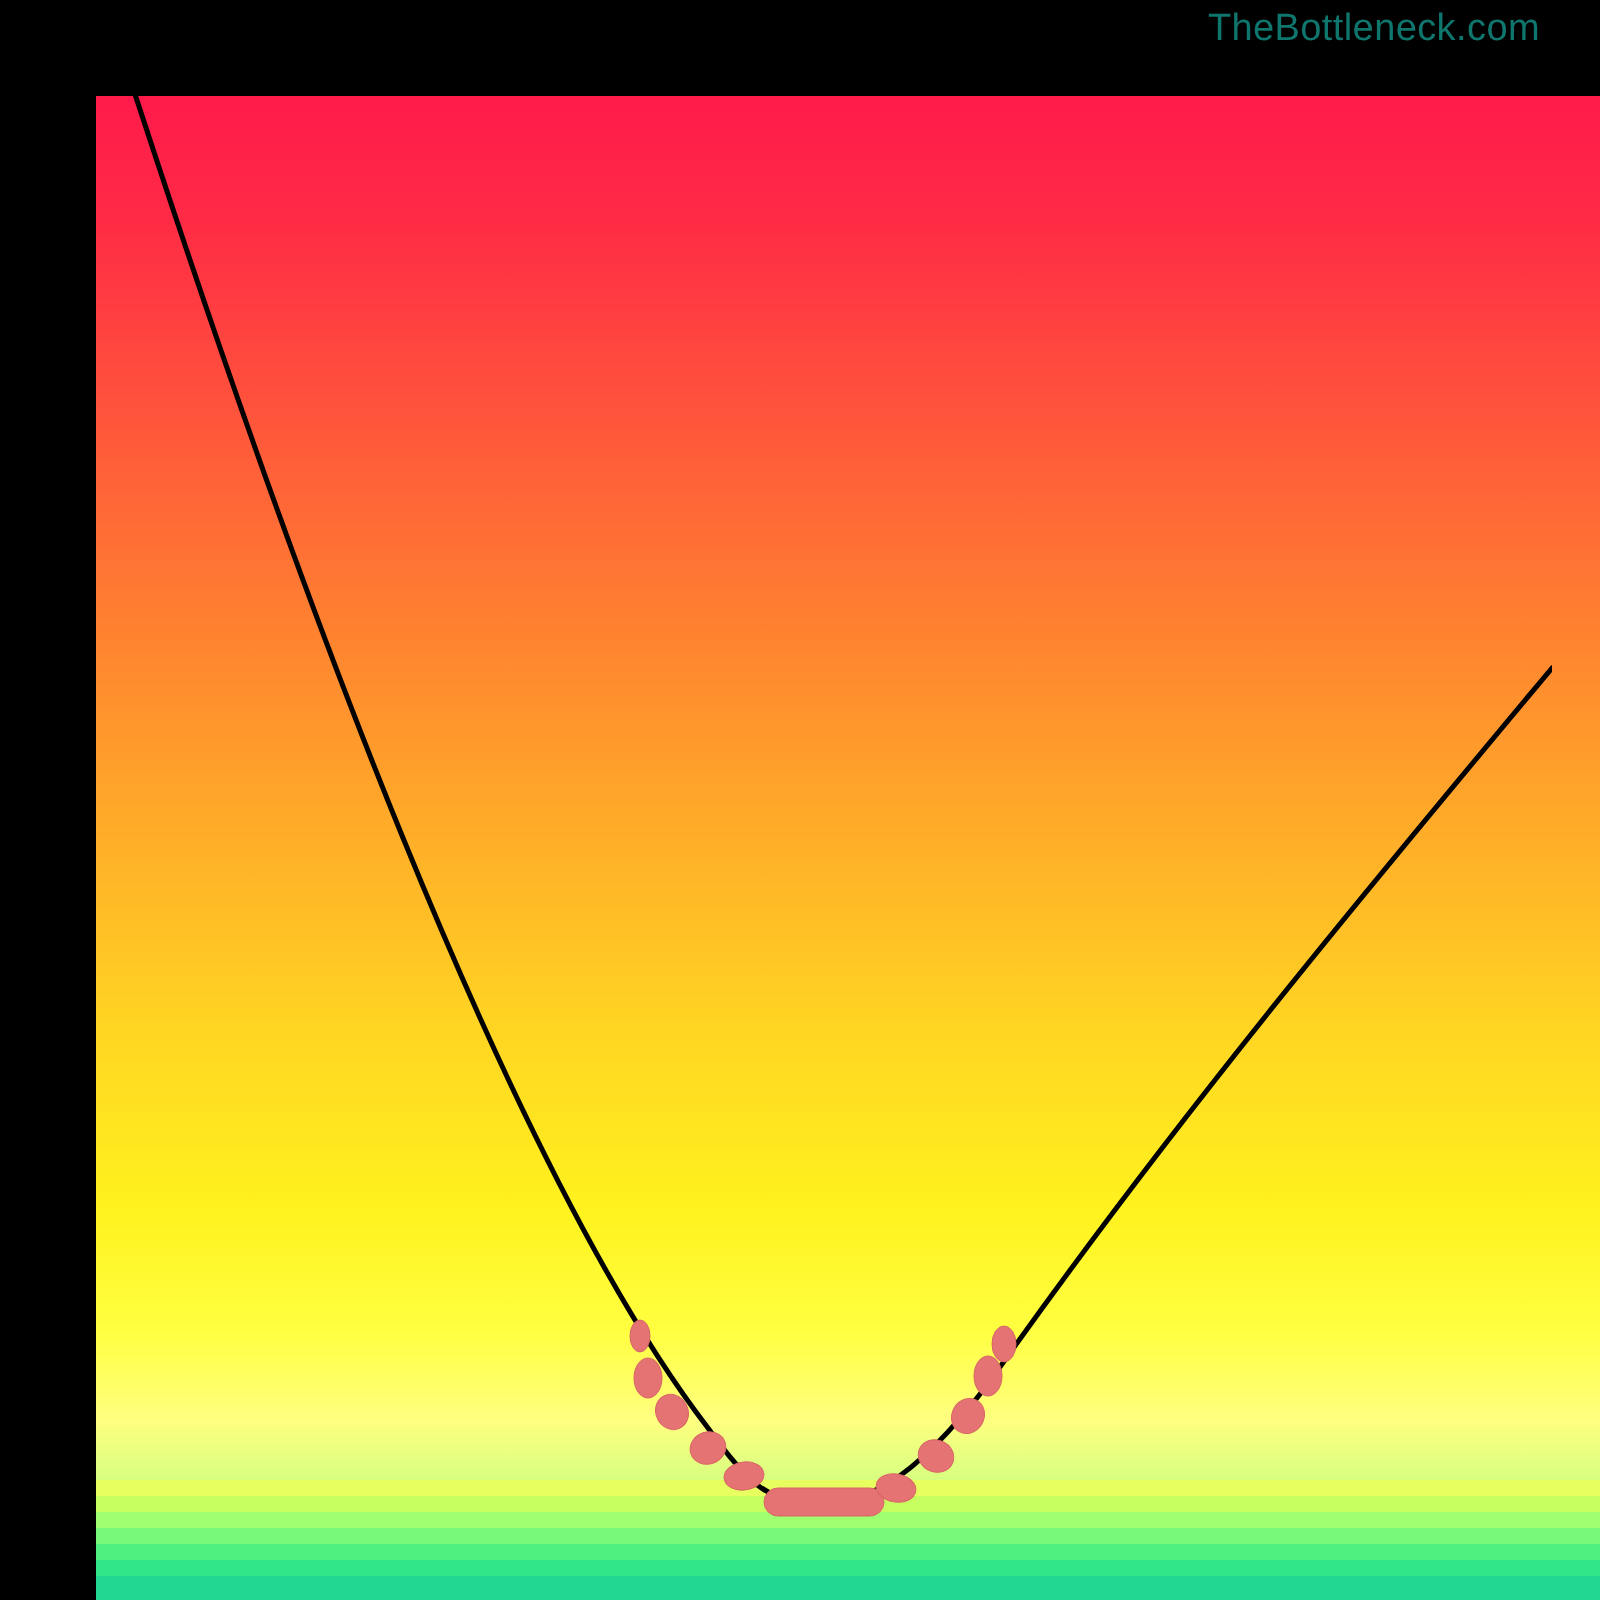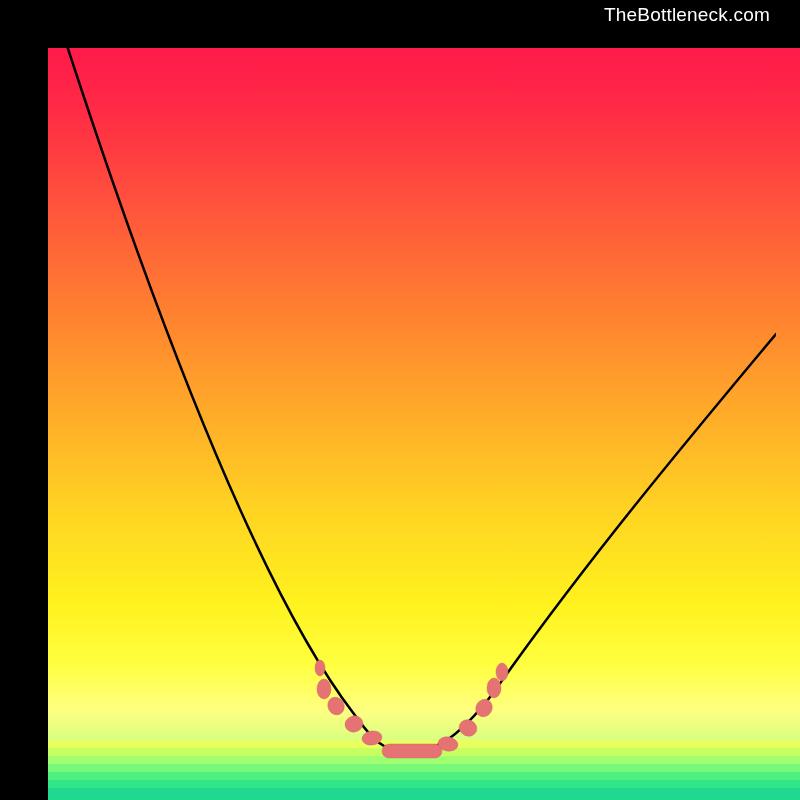--- a/index.html
+++ b/index.html
@@ -51,21 +51,21 @@
     height: 60px;
     pointer-events: none;
   }
   .green-bands div {
     width: 100%;
   }
   .watermark {
     position: absolute;
     top: 4px;
     right: 30px;
-    color: #ffffff;
+    color: #0f766e;
     font-size: 19px;
     font-weight: 400;
     letter-spacing: 0.2px;
     z-index: 10;
   }
   svg.curve {
     position: absolute;
     left: 24px;
     top: 24px;
     width: 752px;

